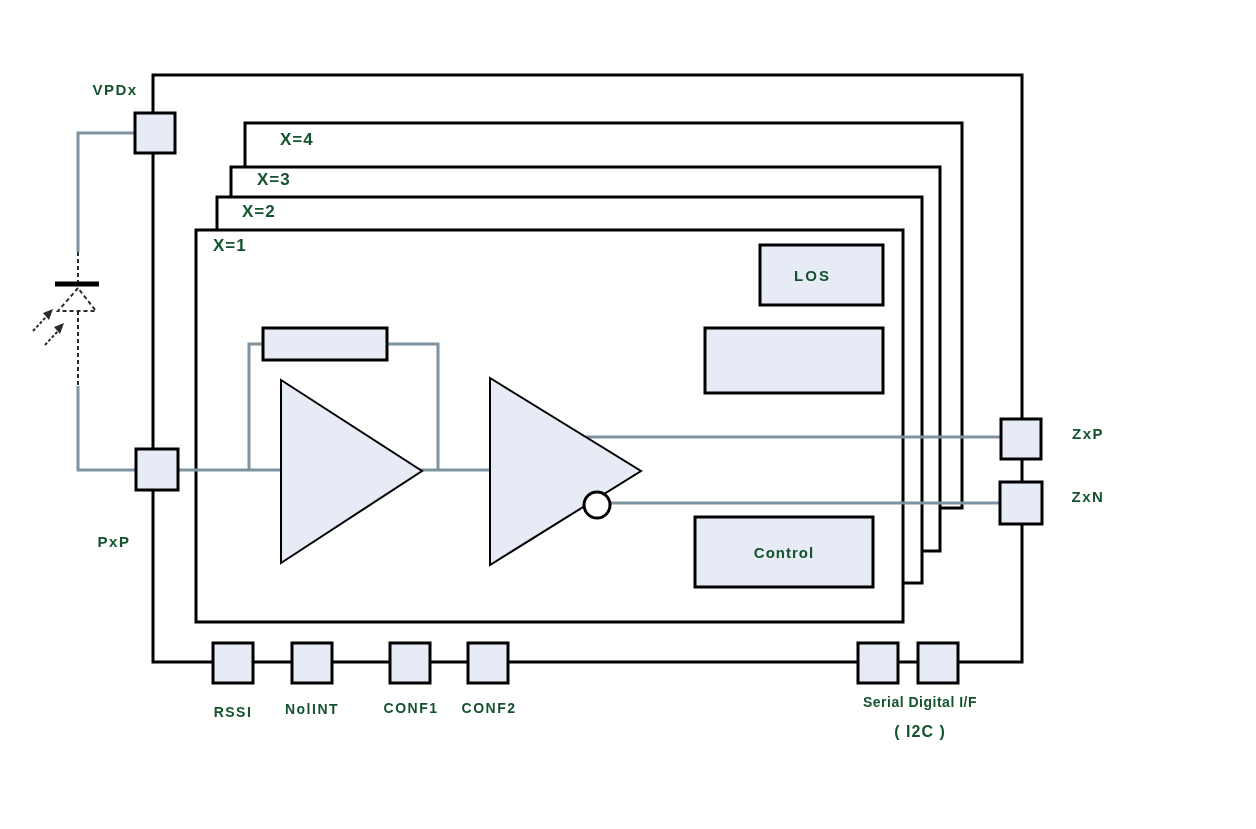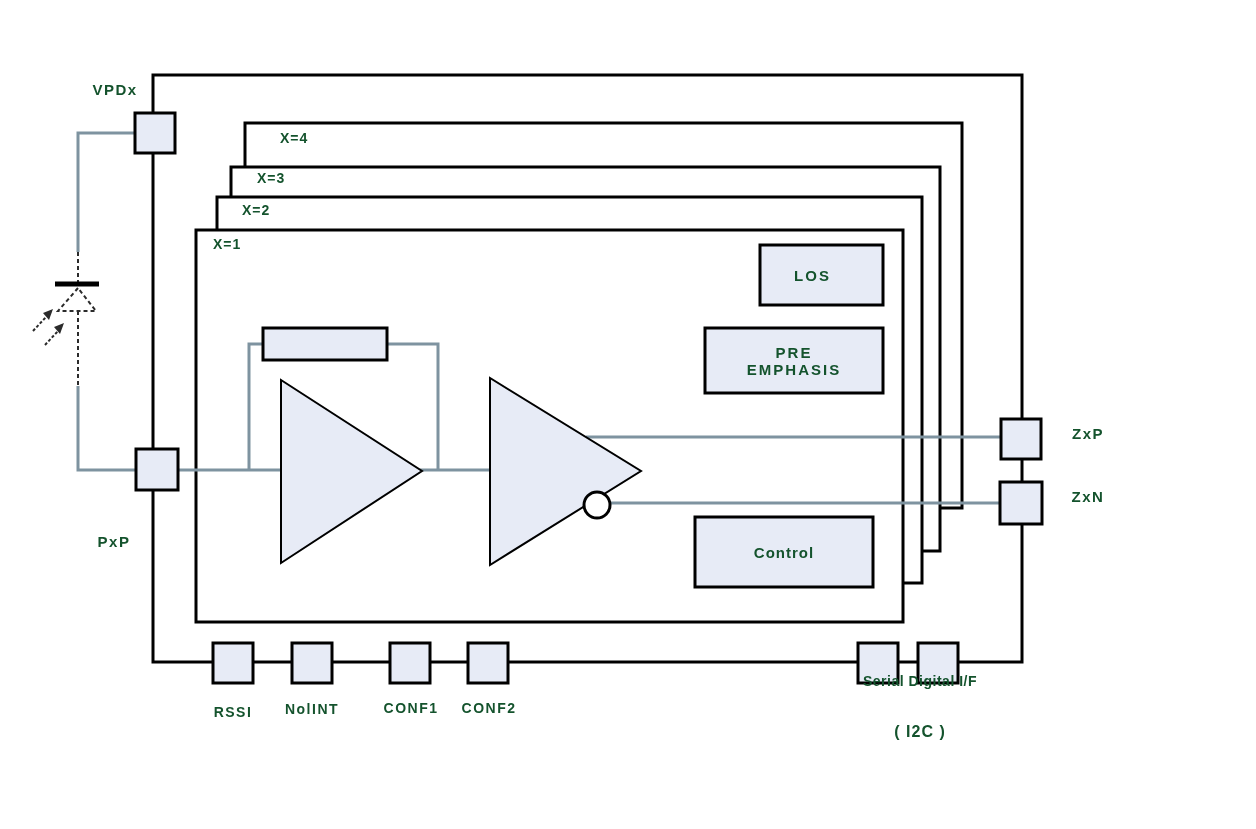--- a/index.html
+++ b/index.html
@@ -16,21 +16,21 @@
   .wire{fill:none;stroke:var(--wire,#7e93a0);stroke-width:3;}
   .pdash{fill:none;stroke:#2b2b2b;stroke-width:2;stroke-dasharray:4 3;}
   .pdbar{stroke:#000;stroke-width:5;}
   .arrowln{fill:none;stroke:#2b2b2b;stroke-width:2;stroke-dasharray:3 2;}
   .arrowhd{fill:#2b2b2b;stroke:none;}
   .bubble{fill:#ffffff;stroke:var(--line,#000);stroke-width:3;}
   
   .lbl{position:absolute;font-weight:bold;color:#14532d;white-space:nowrap;}
   .pin{font-size:15px;letter-spacing:1.5px;text-align:center;}
   .pinsm{font-size:14px;letter-spacing:1.5px;text-align:center;}
-  .ch{font-size:14px;letter-spacing:1px;}
+  .ch{font-size:17px;letter-spacing:1px;}
   .blk{display:flex;align-items:center;justify-content:center;text-align:center;
        font-size:15px;letter-spacing:2px;white-space:normal;}
   .blk .inner{display:inline-block;}
 </style>
 </head>
 <body>
 
 <div class="stage">
 
   <svg width="1256" height="829" viewBox="0 0 1256 829">
@@ -90,25 +90,22 @@
   <div class="lbl pin" style="left:74px;top:517px;width:80px;margin-top:16px;">PxP</div>
   <div class="lbl pin" style="left:1053px;top:425px;width:70px;">ZxP</div>
   <div class="lbl pin" style="left:1053px;top:488px;width:70px;">ZxN</div>
 
   <div class="lbl ch" style="left:280px;top:130px;">X=4</div>
   <div class="lbl ch" style="left:257px;top:170px;">X=3</div>
   <div class="lbl ch" style="left:242px;top:202px;">X=2</div>
   <div class="lbl ch" style="left:213px;top:236px;">X=1</div>
 
   <div class="lbl blk" style="left:760px;top:245px;width:105px;height:60px;">LOS</div>
-  <div class="lbl blk" style="left:705px;top:328px;width:178px;height:65px;">
-    <span class="inner" style="width:120px;">PRE EMPHASIS</span>
-  </div>
   <div class="lbl blk" style="left:695px;top:517px;width:178px;height:70px;letter-spacing:1px;">Control</div>
 
   <div class="lbl pinsm" style="left:193px;top:692px;width:80px;margin-top:12px;">RSSI</div>
   <div class="lbl pinsm" style="left:272px;top:701px;width:80px;">NolINT</div>
   <div class="lbl pinsm" style="left:371px;top:700px;width:80px;">CONF1</div>
   <div class="lbl pinsm" style="left:449px;top:700px;width:80px;">CONF2</div>
-  <div class="lbl pinsm" style="left:828px;top:673px;width:184px;letter-spacing:0.5px;">Serial Digital I/F</div>
+  <div class="lbl pinsm" style="left:828px;top:694px;width:184px;letter-spacing:0.5px;">Serial Digital I/F</div>
   <div class="lbl pinsm" style="left:828px;top:723px;width:184px;font-size:16px;letter-spacing:1px;">( I2C )</div>
 
 </div>
 
 </body></html>

